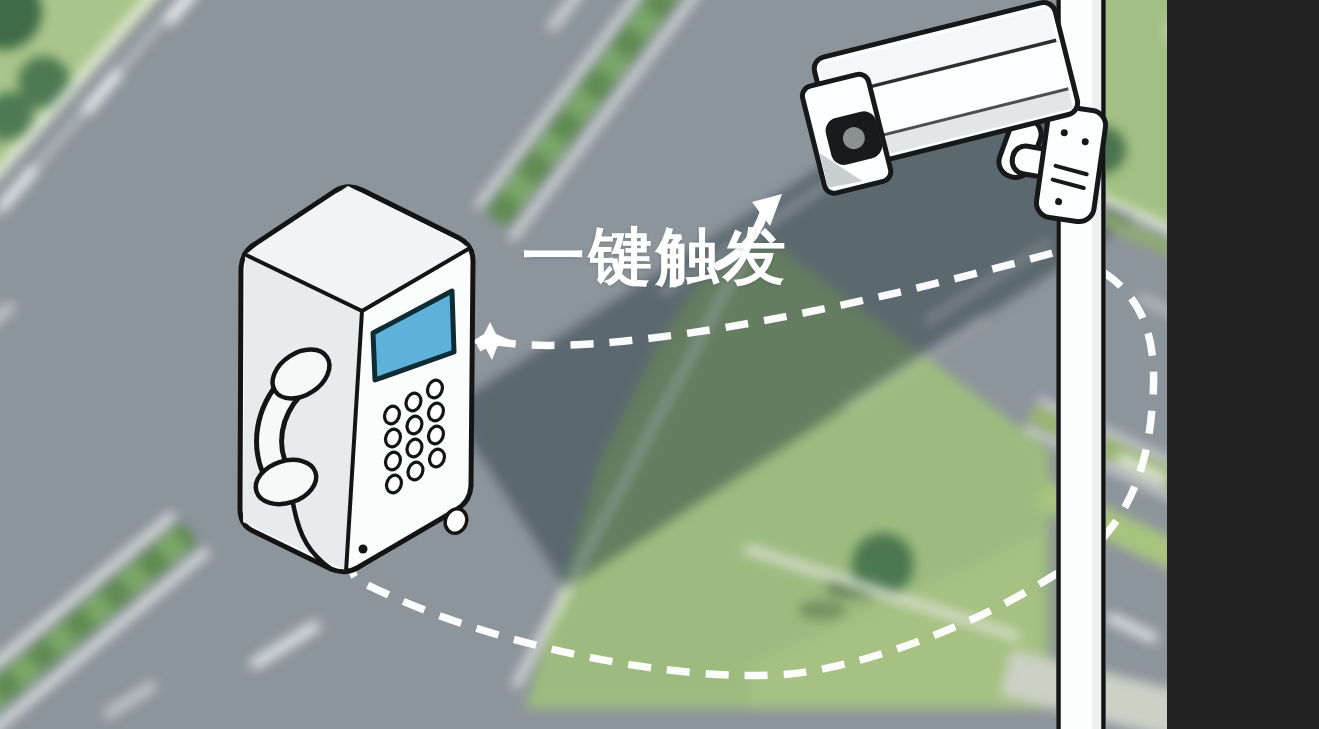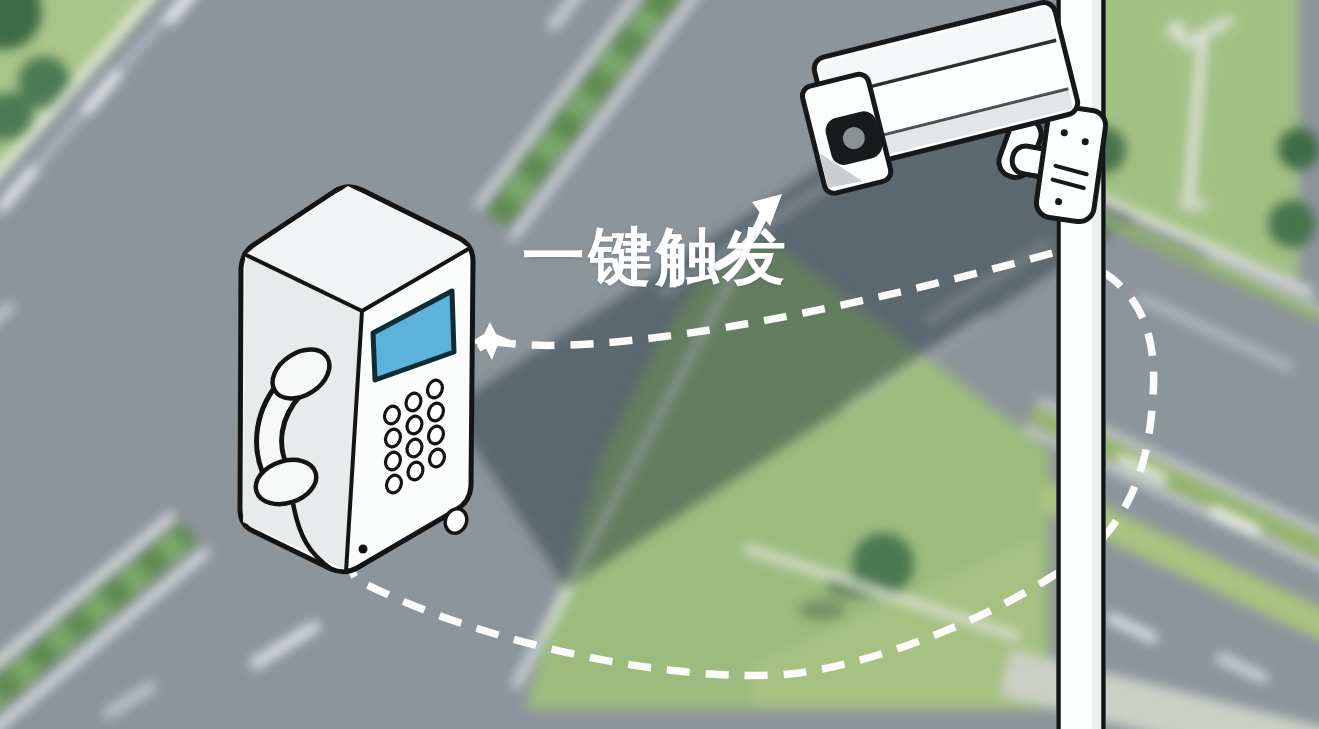--- a/index.html
+++ b/index.html
@@ -1,21 +1,21 @@
 <!DOCTYPE html>
 <html style="--road-gray: #8d959c; --grass-light: #9dbb7f; --grass-bright: #aac58b; --shadow-band: rgba(30,48,58,0.45); --screen-blue: #5cb2da; --tree-green: #4d7a52; --line-ink: #17181a; --dash-white: #ffffff;"><head>
 <meta charset="utf-8">
 <style>
   :root{
     --road-gray:#8d959c; --grass-light:#9dbb7f; --grass-bright:#aac58b;
     --shadow-band:rgba(30,48,58,.45); --screen-blue:#5cb2da;
     --tree-green:#4d7a52; --line-ink:#17181a; --dash-white:#ffffff;
   }
   html,body{margin:0;padding:0;background:#222;}
-  .stage{position:relative;width:1319px;height:729px;overflow:hidden;
+  .stage{position:relative;width:1167px;height:729px;overflow:hidden;
          background:var(--road-gray);font-family:"Liberation Sans",sans-serif;}
   .bg{position:absolute;left:-20px;top:-20px;right:-20px;bottom:-20px;
       filter:blur(6px);}
   .bg>div{position:absolute;}
   .st{position:absolute;border-radius:6px;}
   .tree{position:absolute;border-radius:50%;}
   .scene{position:absolute;left:0;top:0;}
   .caption{position:absolute;left:522px;top:214px;font-size:63px;font-weight:800;
            letter-spacing:4px;color:var(--dash-white);white-space:nowrap;
            text-shadow:0 1px 3px rgba(50,60,66,.25);

